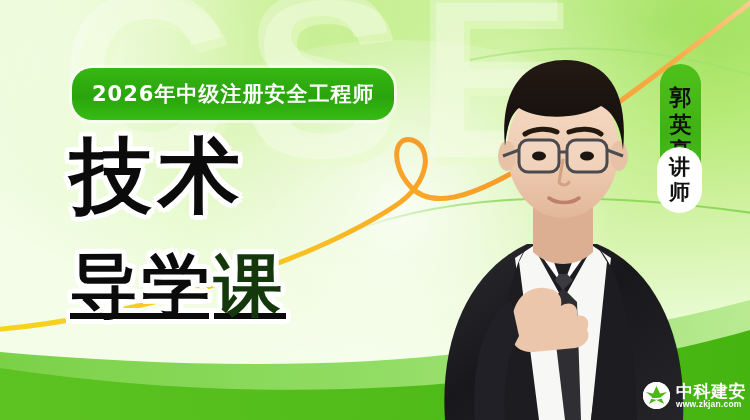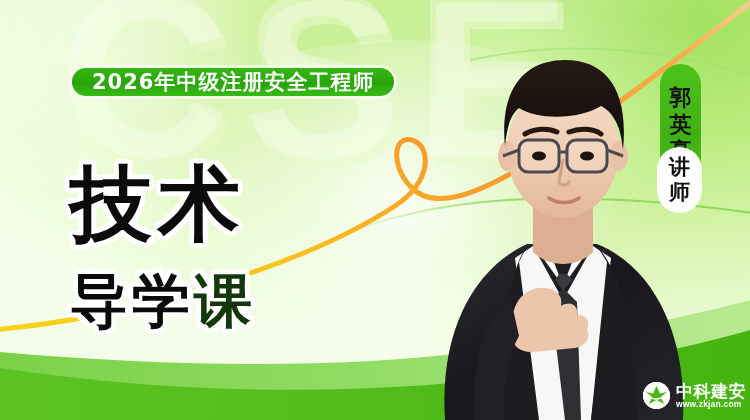--- a/index.html
+++ b/index.html
@@ -34,44 +34,43 @@
           background:radial-gradient(circle,#f3ffdf 0%,rgba(243,255,223,0) 68%);opacity:.5;}
   .glow-c{position:absolute;left:120px;top:40px;width:560px;height:330px;border-radius:50%;
           background:radial-gradient(circle,#ffffff 0%,rgba(255,255,255,0) 66%);opacity:.85;}
 
   
   .deco{position:absolute;inset:0;width:750px;height:420px;}
 
   
   .badge{
     position:absolute;left:72px;top:68px;
-    height:28px;padding:0 20px;border-radius:20px;
+    height:52px;padding:0 20px;border-radius:20px;
     display:flex;align-items:center;
     background:linear-gradient(180deg,#36b714 0%,#2aa40c 55%,#36bb14 100%);
     box-shadow:0 0 0 3px rgba(255,255,255,.55);
   }
   .badge span{
     color:#ffffff;font-size:21px;font-weight:bold;letter-spacing:1px;
     font-family:"DejaVu Sans",sans-serif;white-space:nowrap;
   }
 
   
   .h1,.h2{
     position:absolute;left:70px;white-space:nowrap;
     font-family:"DejaVu Sans",sans-serif;font-weight:bold;
     color:#0b0b0b;
     text-shadow:
       3px 0 0 #fff,-3px 0 0 #fff,0 3px 0 #fff,0 -3px 0 #fff,
       3px 3px 0 #fff,-3px 3px 0 #fff,3px -3px 0 #fff,-3px -3px 0 #fff,
       5px 0 0 #fff,-5px 0 0 #fff,0 5px 0 #fff,0 -5px 0 #fff,
       4px 4px 0 #fff,-4px 4px 0 #fff,4px -4px 0 #fff,-4px -4px 0 #fff;
-    margin-top: 28px;
   }
   .h1{top:135px;font-size:82px;letter-spacing:6px;line-height:1;}
-  .h2{top:244px;font-size:58px;letter-spacing:4px;line-height:1;}
+  .h2{top:252px;font-size:68px;letter-spacing:4px;line-height:1;text-decoration:underline;}
   .h2 .dk{color:#14380c;}
 
   
   .person{position:absolute;left:415px;top:0;width:290px;height:420px;}
 
   
   .namepill{
     position:absolute;left:660px;top:64px;width:41px;height:118px;
     border-radius:21px;
     background:linear-gradient(180deg,#4ec11c 0%,#3fb114 60%,#4cc01b 100%);

